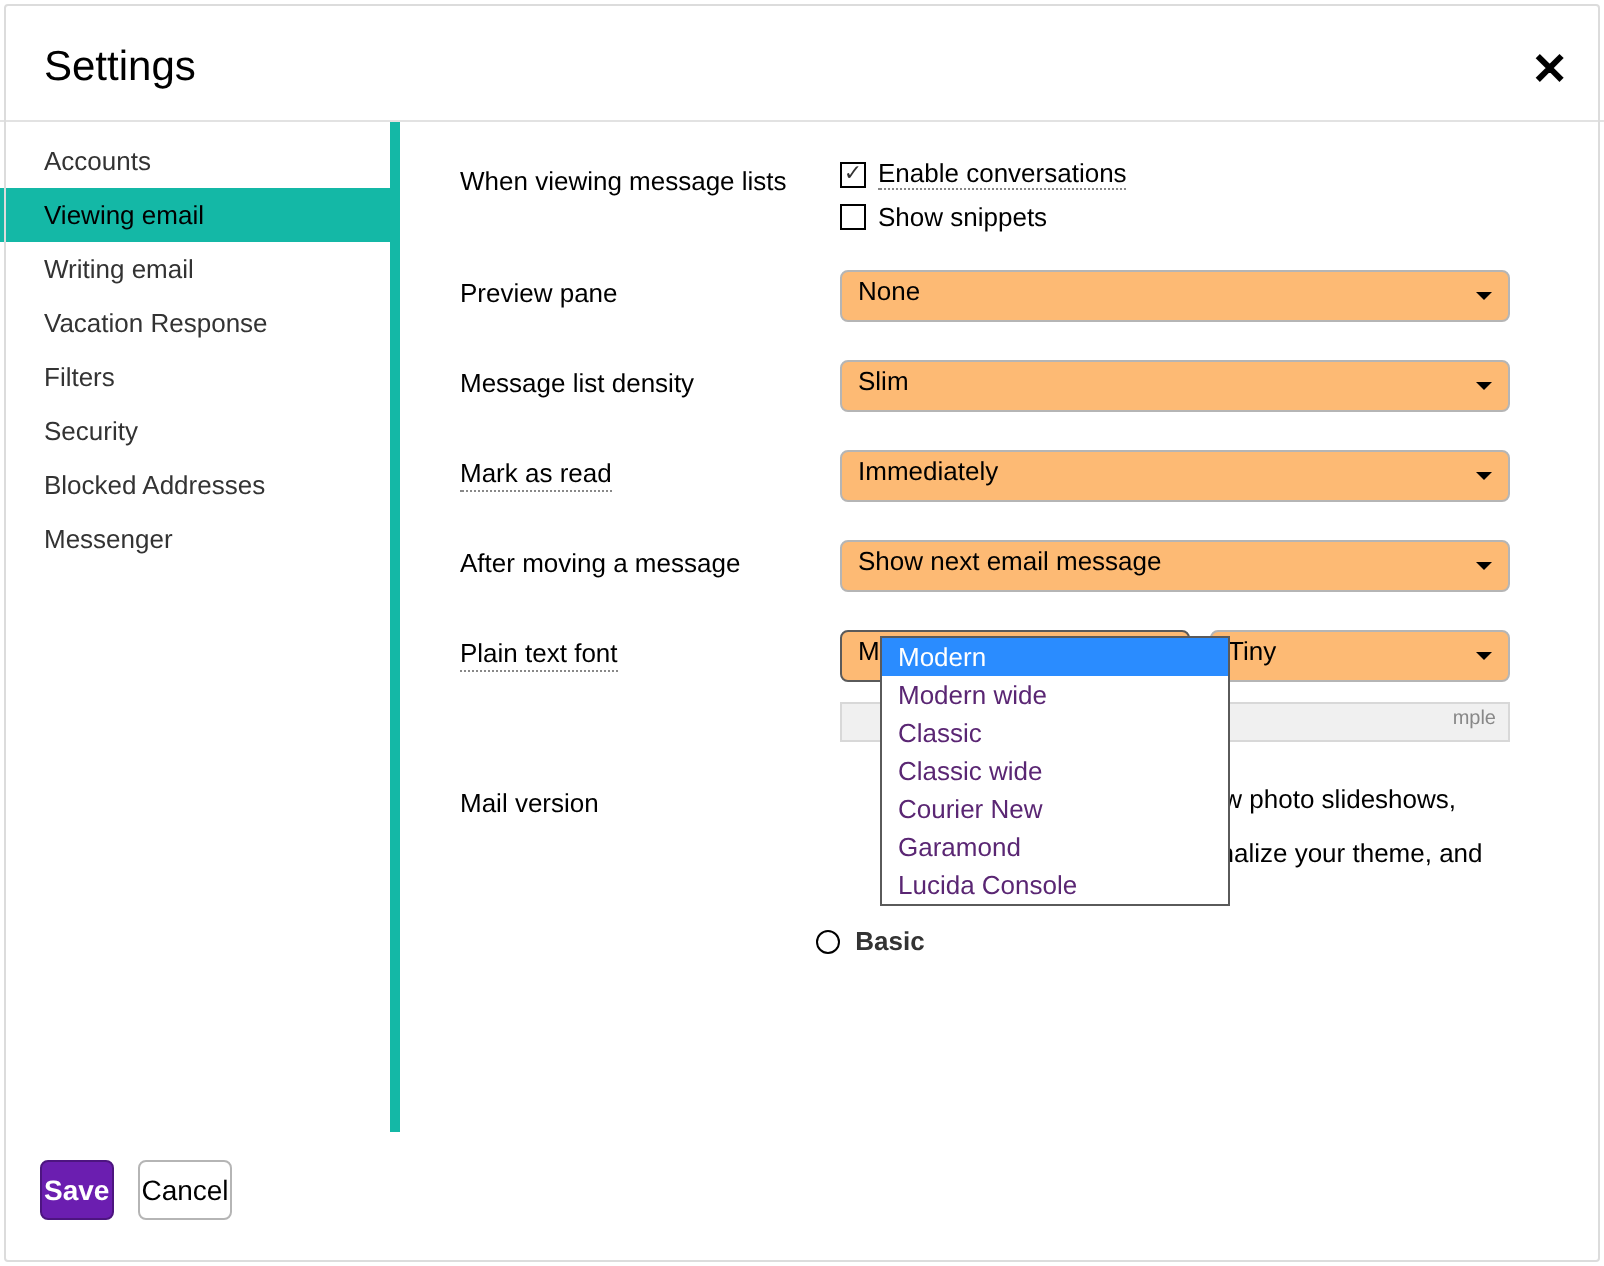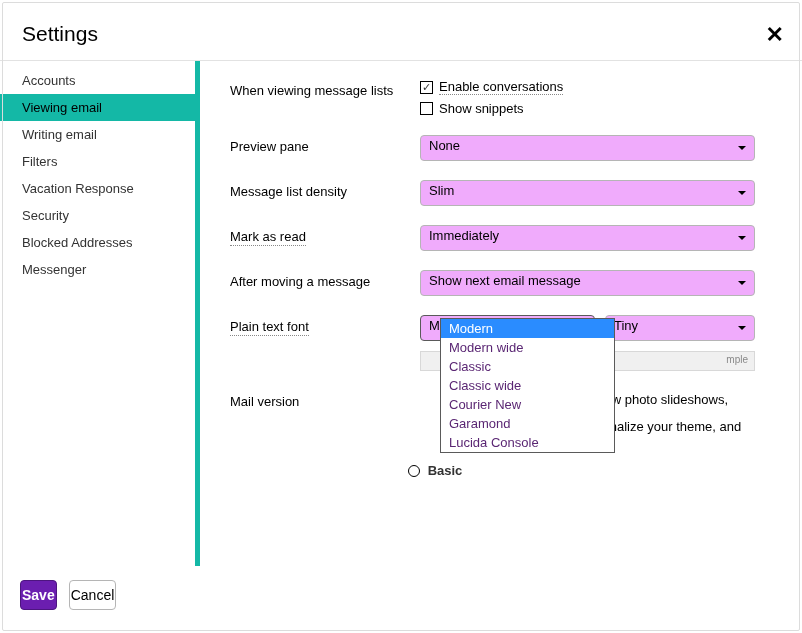--- a/index.html
+++ b/index.html
@@ -105,21 +105,21 @@
     border-bottom: 1px dotted #888;
   }
   select, .select {
     width: 100%;
     height: 26px;
     border: 1px solid #b5b5b5;
     border-radius: 4px;
     padding: 2px 20px 2px 8px;
     font-size: 13px;
     color: #000;
-    background: #f0abfc;
+    background: #fdba74;
     -webkit-appearance: none;
     appearance: none;
     position: relative;
   }
   .select-wrap {
     position: relative;
     display: inline-block;
   }
   .select-wrap::after {
     content: "";
@@ -216,22 +216,22 @@
   <div class="title">Settings</div>
   <div class="close-btn">✕</div>
 </div>
 <hr class="hr-top">
 
 <div class="body">
   <div class="sidebar">
     <div class="side-item">Accounts</div>
     <div class="side-item active">Viewing email</div>
     <div class="side-item">Writing email</div>
+    <div class="side-item">Vacation Response</div>
     <div class="side-item">Filters</div>
-    <div class="side-item">Vacation Response</div>
     <div class="side-item">Security</div>
     <div class="side-item">Blocked Addresses</div>
     <div class="side-item">Messenger</div>
   </div>
 
   <div class="content">
 
     <div class="row">
       <div class="row-label">When viewing message lists</div>
       <div class="row-ctrl">

